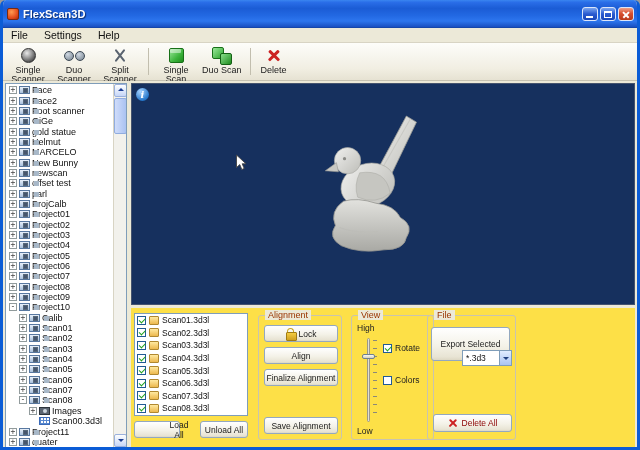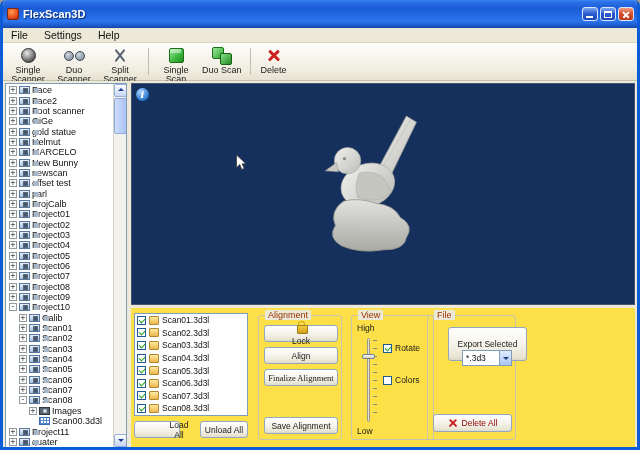--- a/index.html
+++ b/index.html
@@ -107,40 +107,40 @@
   .scan-icon { flex: 0 0 auto; width: 10px; height: 9px; border: 1px solid #b08830; border-radius: 1px;
     background: linear-gradient(180deg,#ffe9a0,#ecb84e); }
   .scan-label { font-size: 8.5px; color: #111; white-space: nowrap; }
   .btn-load { left: 3px; top: 113px; width: 46px; height: 17px; padding-left: 44px; }
   .btn-unload { left: 69px; top: 113px; width: 48px; height: 17px; }
   .group { position: absolute; border: 1px solid #c9c4ae; border-radius: 3px; }
   .group-label { position: absolute; top: -6px; left: 6px; background: #ece9d8; padding: 0 3px;
     font-size: 9px; color: #993300; }
   .group-alignment { left: 127px; top: 7px; width: 84px; height: 125px; }
   .g-btn { left: 5px; width: 74px; height: 17px; }
-  .lock-btn { top: 9px; flex-direction: column; } .align-btn { top: 31px; } .finalize-btn { top: 53px; font-family: Liberation Serif, serif; } .savealign-btn { top: 101px; }
+  .lock-btn { top: 9px; } .align-btn { top: 31px; } .finalize-btn { top: 53px; } .savealign-btn { top: 101px; }
   .ic-lock { position: relative; width: 9px; height: 11px; flex: 0 0 auto; }
   .ic-lock::before { content: ""; position: absolute; left: 1px; top: 0; width: 5px; height: 5px;
     border: 1.6px solid #caa41e; border-bottom: none; border-radius: 4px 4px 0 0; }
   .ic-lock::after { content: ""; position: absolute; left: 0; top: 4px; width: 9px; height: 7px;
     background: linear-gradient(180deg,#f4cc40,#d0a020); border: 1px solid #a07c14; border-radius: 1px; }
   .group-view { left: 220px; top: 7px; width: 83px; height: 125px; font-size: 8.5px; }
   .high-label, .low-label { position: absolute; left: 5px; color: #222; }
   .high-label { top: 7px; } .low-label { top: 110px; }
   .slider-track { position: absolute; left: 15px; top: 22px; width: 3px; height: 84px;
     background: #e2dfd2; border: 1px solid #9a988a; border-radius: 2px; }
   .slider-ticks { position: absolute; left: 21px; top: 24px; width: 4px; height: 80px;
     background: repeating-linear-gradient(180deg,#8a887a 0 1px,transparent 1px 8px); }
   .slider-thumb { position: absolute; left: 10px; top: 38px; width: 13px; height: 5px;
     background: linear-gradient(180deg,#f8f8f4,#d4d0c0); border: 1px solid #708090; border-radius: 2px; }
   .vcb { position: absolute; display: flex; align-items: center; gap: 3px; }
   .vcb-colors { left: 31px; top: 11px; margin-top: 48px; } .vcb-rotate { left: 31px; top: 27px; }
   .vcb-label { color: #222; }
   .group-file { left: 296px; top: 7px; width: 89px; height: 125px; }
-  .export-btn { left: 20px; top: 11px; width: 79px; height: 34px; }
+  .export-btn { left: 3px; top: 11px; width: 79px; height: 34px; }
   .combo { position: absolute; left: 34px; top: 34px; width: 50px; height: 16px; background: #fff;
     border: 1px solid #7f9db9; display: flex; align-items: center; }
   .combo-text { flex: 1; font-size: 8.5px; padding-left: 3px; color: #111; }
   .combo-btn { position: relative; width: 12px; height: 100%; border-left: 1px solid #7f9db9;
     background: linear-gradient(180deg,#e0ecff,#aac4f0); }
   .combo-btn::after { content: ""; position: absolute; left: 3px; top: 6px; border: 3px solid transparent; border-top-color: #204080; }
   .deleteall-btn { left: 5px; top: 98px; width: 79px; height: 18px; color: #8b0000; }
   .ic-x { position: relative; width: 10px; height: 10px; flex: 0 0 auto; }
   .ic-x::before, .ic-x::after { content: ""; position: absolute; left: 0; top: 4px; width: 10px; height: 2.4px;
     background: #CC2222; border-radius: 1px; }

